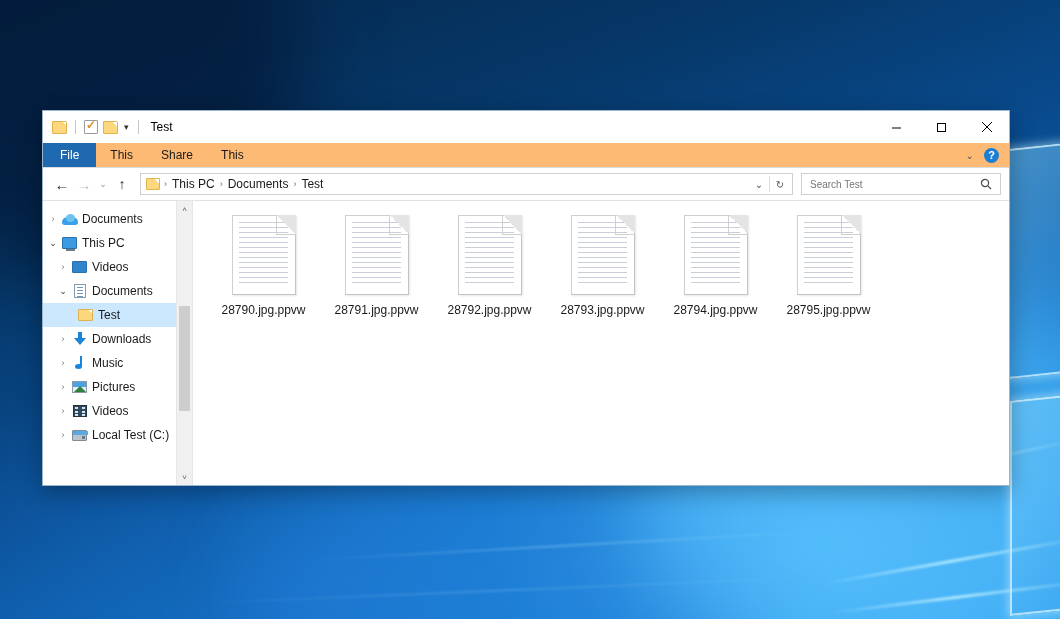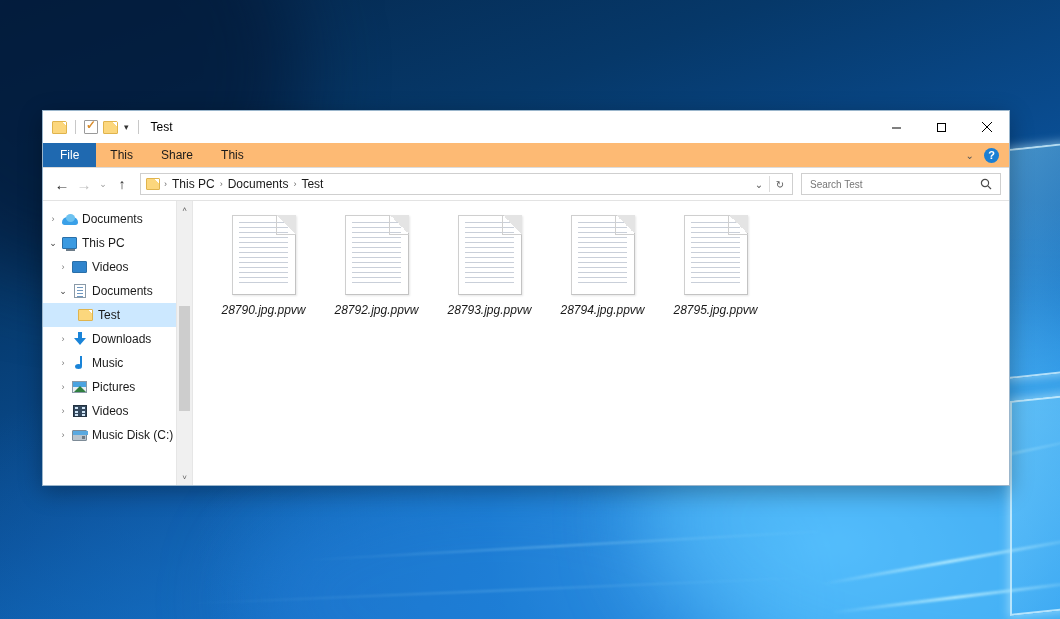--- a/index.html
+++ b/index.html
@@ -260,21 +260,21 @@
   .sb-thumb {
     position: absolute; left: 2px; right: 2px; top: 105px; height: 105px;
     background: #cdcdcd;
   }
 
   
   .content {
     flex: 1; background: #fff; position: relative; overflow: hidden;
     padding: 12px 10px 0 14px;
   }
-  .filegrid { display: flex; flex-wrap: wrap; gap: 0; font-style: italic; }
+  .filegrid { display: flex; flex-wrap: wrap; gap: 0; }
   .file-item {
     width: 113px; padding-top: 2px;
     display: flex; flex-direction: column; align-items: center;
   }
   .file-ico {
     width: 64px; height: 80px; position: relative;
     background: #ffffff;
     border: 1px solid #cfcfcf;
     border-right-color: #c3c3c3; border-bottom-color: #c3c3c3;
     box-shadow: 1px 1px 2px rgba(0,0,0,0.10);
@@ -498,21 +498,21 @@
               <span class="i-vid"></span>
             </span>
           <span>Videos</span>
         </div>
 
         <div class="tree-item ind-2">
           <span class="twisty">›</span>
           <span class="tree-ico">
               <span class="i-disk"></span>
             </span>
-          <span>Music Disk (C:)</span>
+          <span>Local Test (C:)</span>
         </div>
 
       </div>
 
       <div class="nav-scroll">
         <div class="sb-arrow sb-up">˄</div>
         <div class="sb-thumb"></div>
         <div class="sb-arrow sb-down">˅</div>
       </div>
     </div>
@@ -521,20 +521,27 @@
       <div class="filegrid">
 
         <div class="file-item">
           <div class="file-ico">
             <div class="lines"></div>
               <div class="fold"></div>
           </div>
           <div class="file-name">28790.jpg.ppvw</div>
         </div>
 
+        <div class="file-item">
+          <div class="file-ico">
+            <div class="lines"></div>
+              <div class="fold"></div>
+          </div>
+          <div class="file-name">28791.jpg.ppvw</div>
+        </div>
 
         <div class="file-item">
           <div class="file-ico">
             <div class="lines"></div>
               <div class="fold"></div>
           </div>
           <div class="file-name">28792.jpg.ppvw</div>
         </div>
 
         <div class="file-item">

